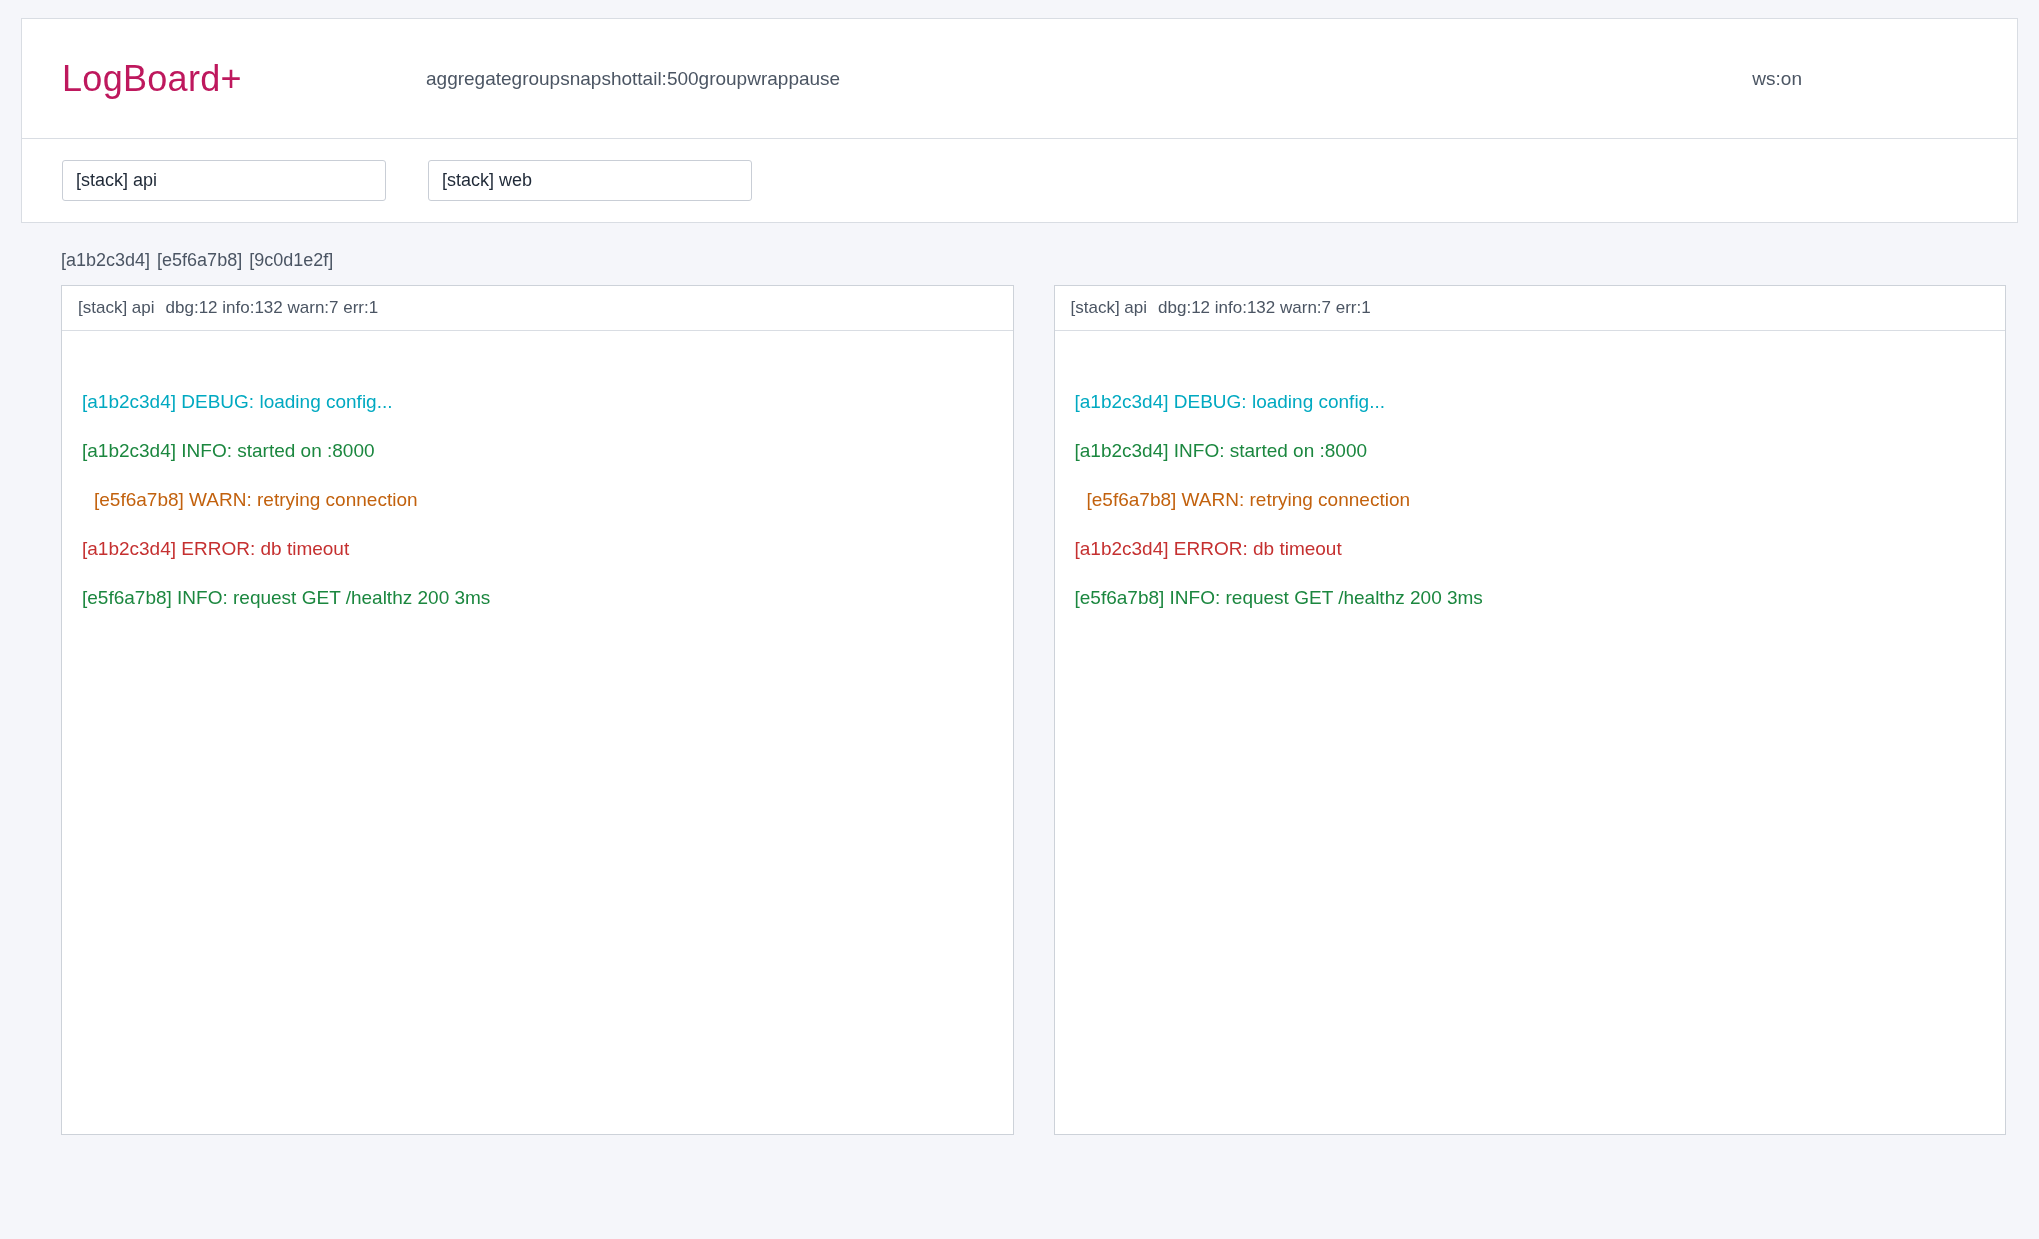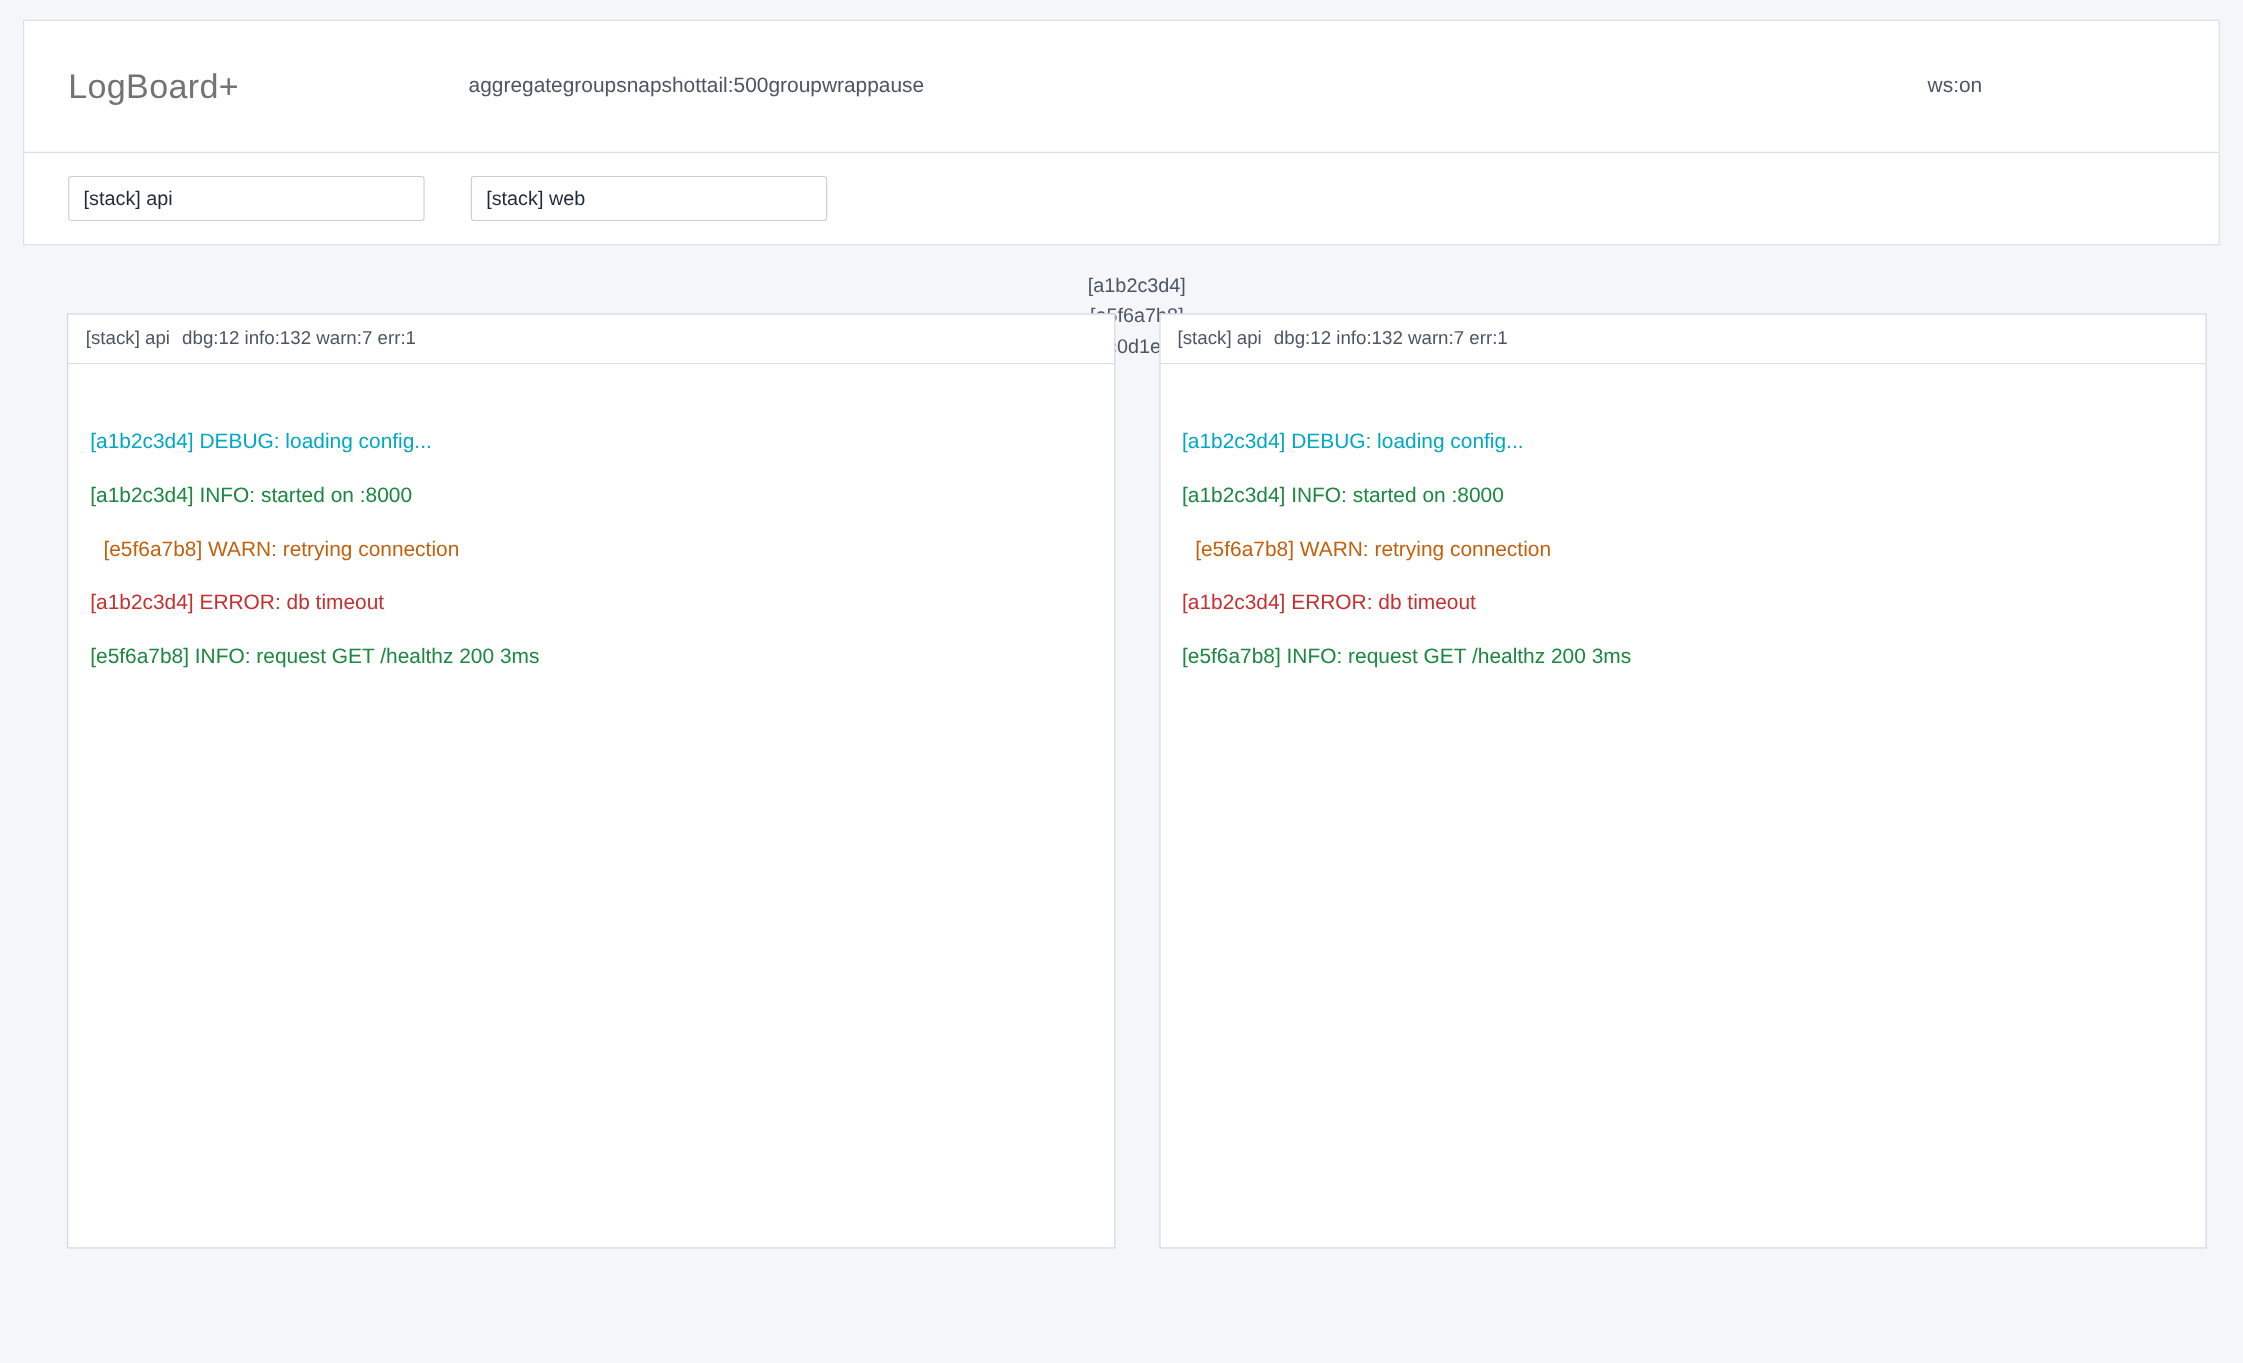--- a/index.html
+++ b/index.html
@@ -21,23 +21,23 @@
   }
   .topbar-main {
     display: flex;
     align-items: center;
     height: 120px;
     padding: 0 40px;
     border-bottom: 1px solid #d9dde3;
   }
   .brand {
     width: 364px;
-    font-size: 31px;
+    font-size: 36px;
     font-weight: 500;
-    color: #737373;
+    color: #be185d;
     letter-spacing: 0.3px;
   }
   .menu {
     display: flex;
     align-items: center;
   }
   .menu-item {
     background: none;
     border: 0;
     margin: 0;
@@ -78,21 +78,20 @@
 
   
   .trace-row {
     margin: 26px 33px 0 61px;
     display: flex;
     gap: 7px;
     font-size: 18px;
     color: #4b5563;
     height: 22px;
     align-items: center;
-    flex-direction: column;
   }
   .trace-chip { cursor: pointer; }
 
   
   .panels {
     display: flex;
     gap: 40px;
     margin: 14px 33px 0 61px;
   }
   .panel {

